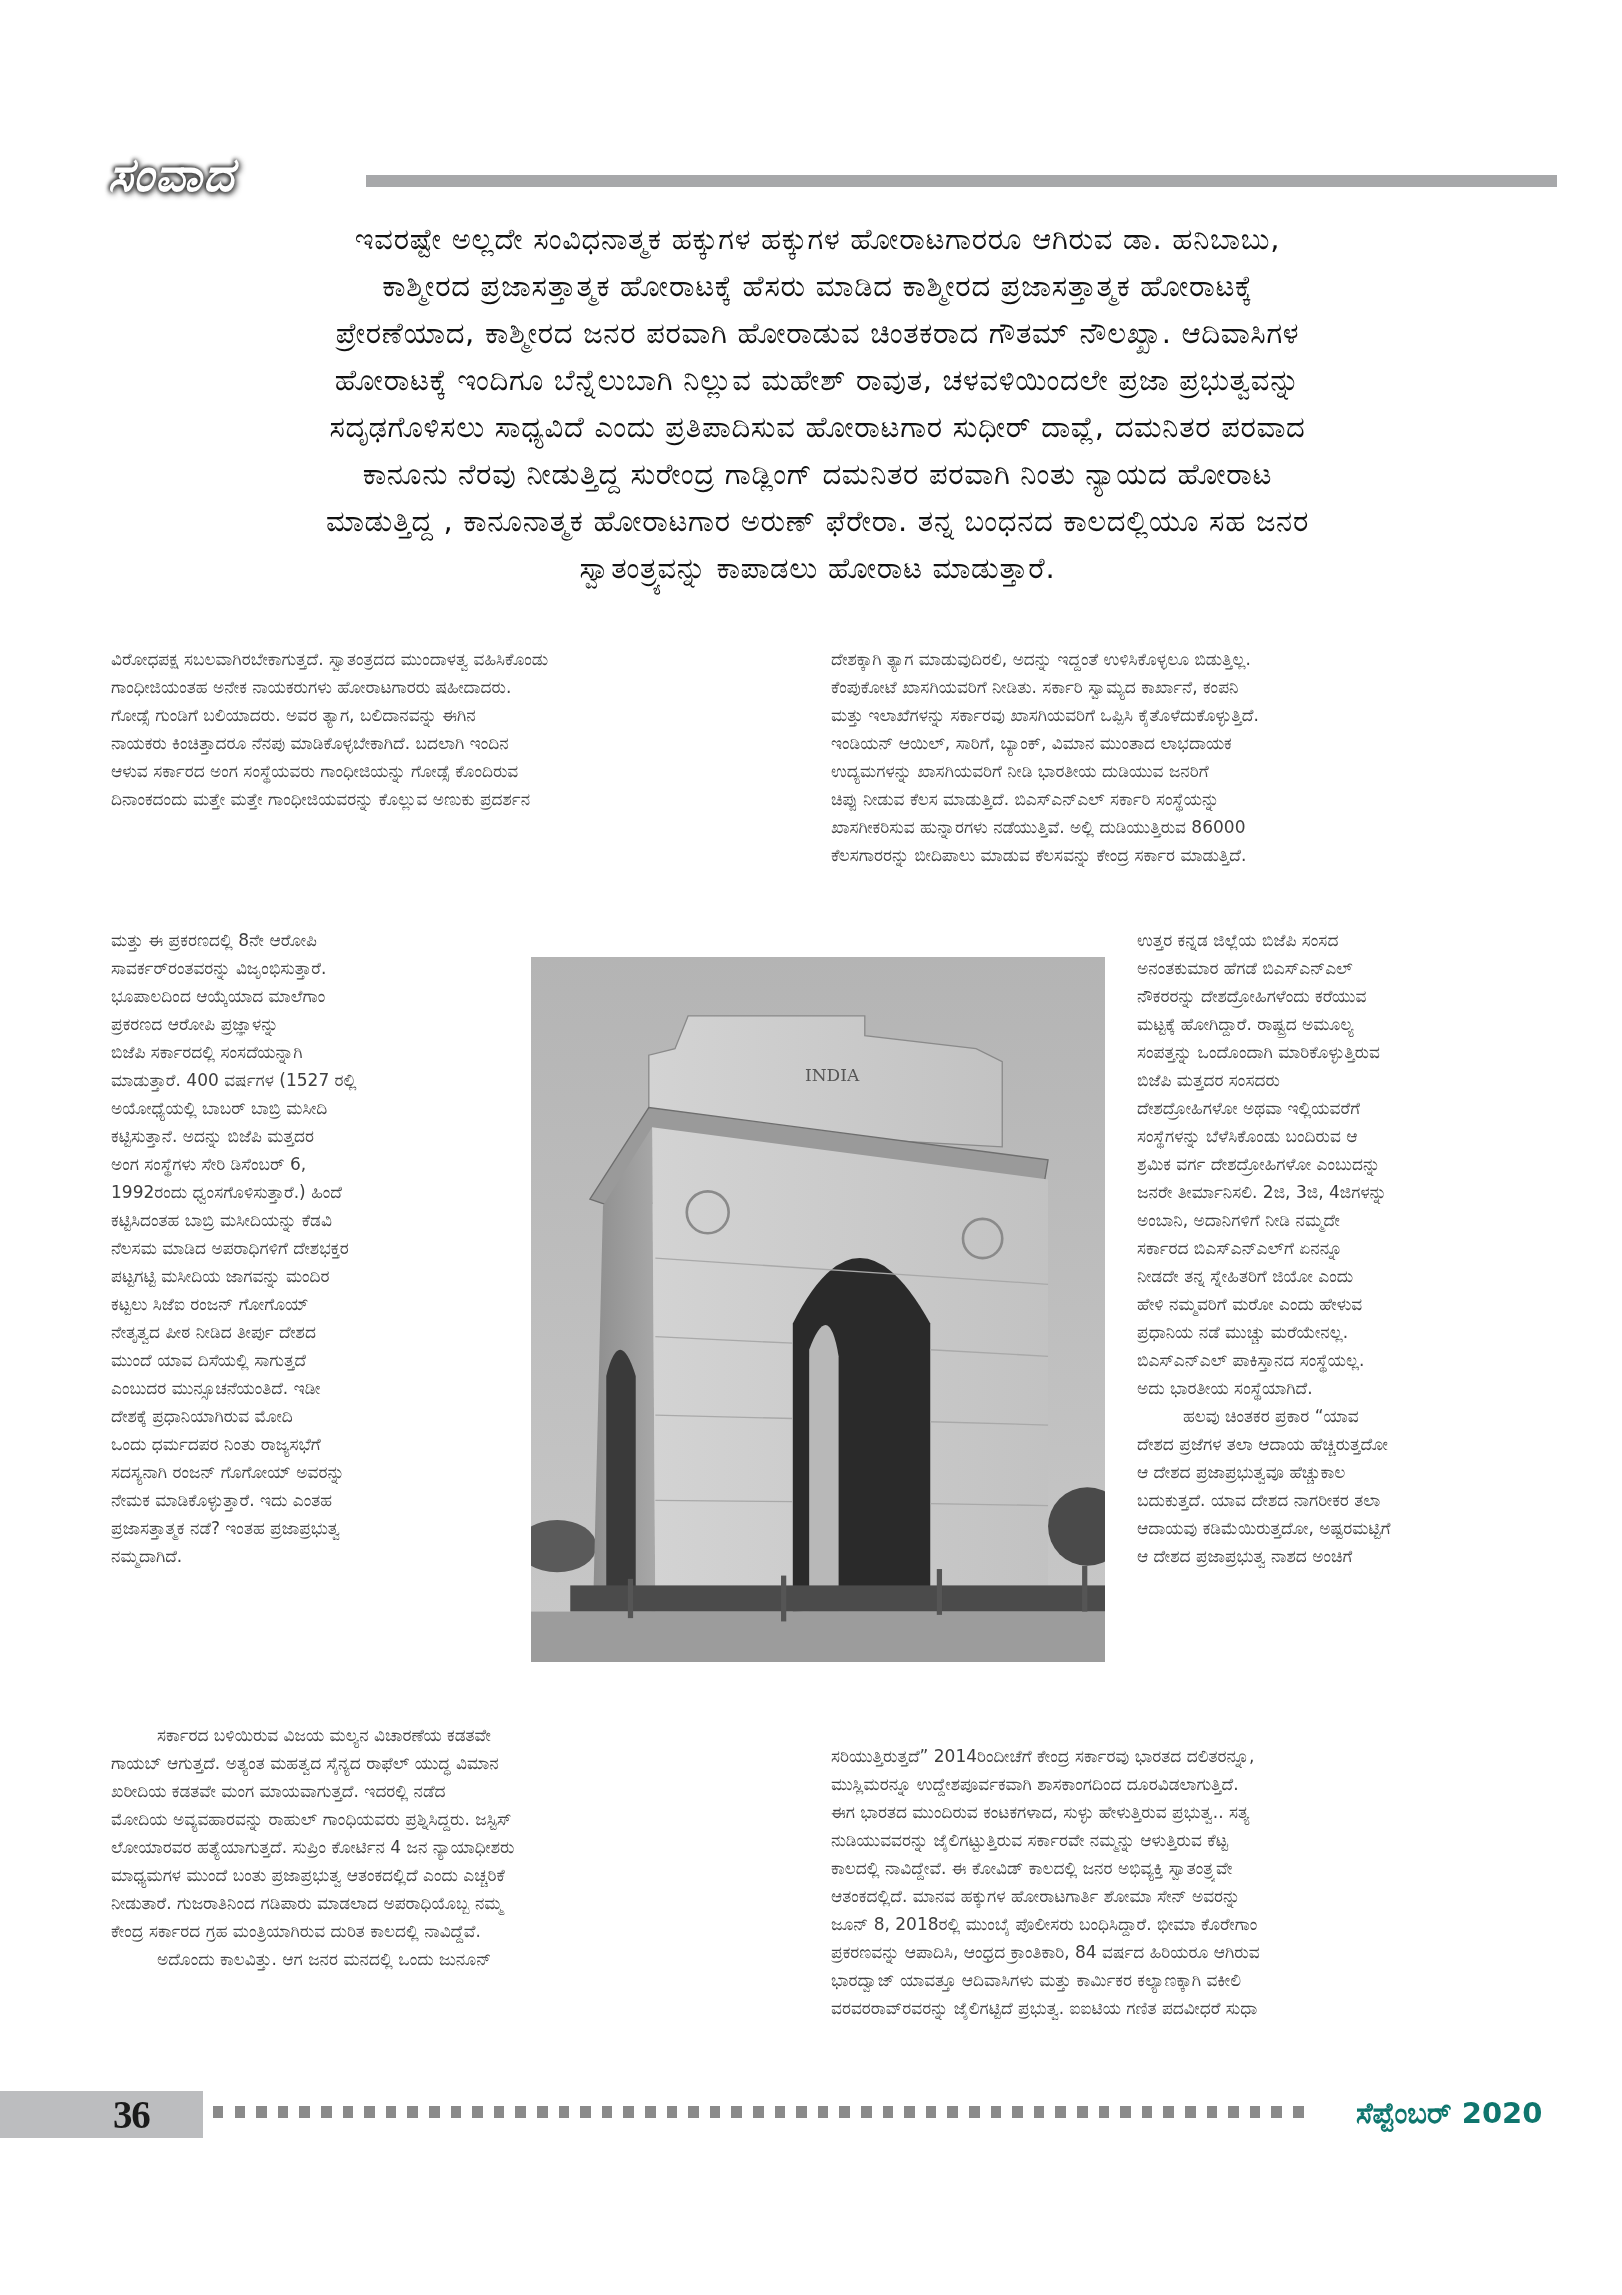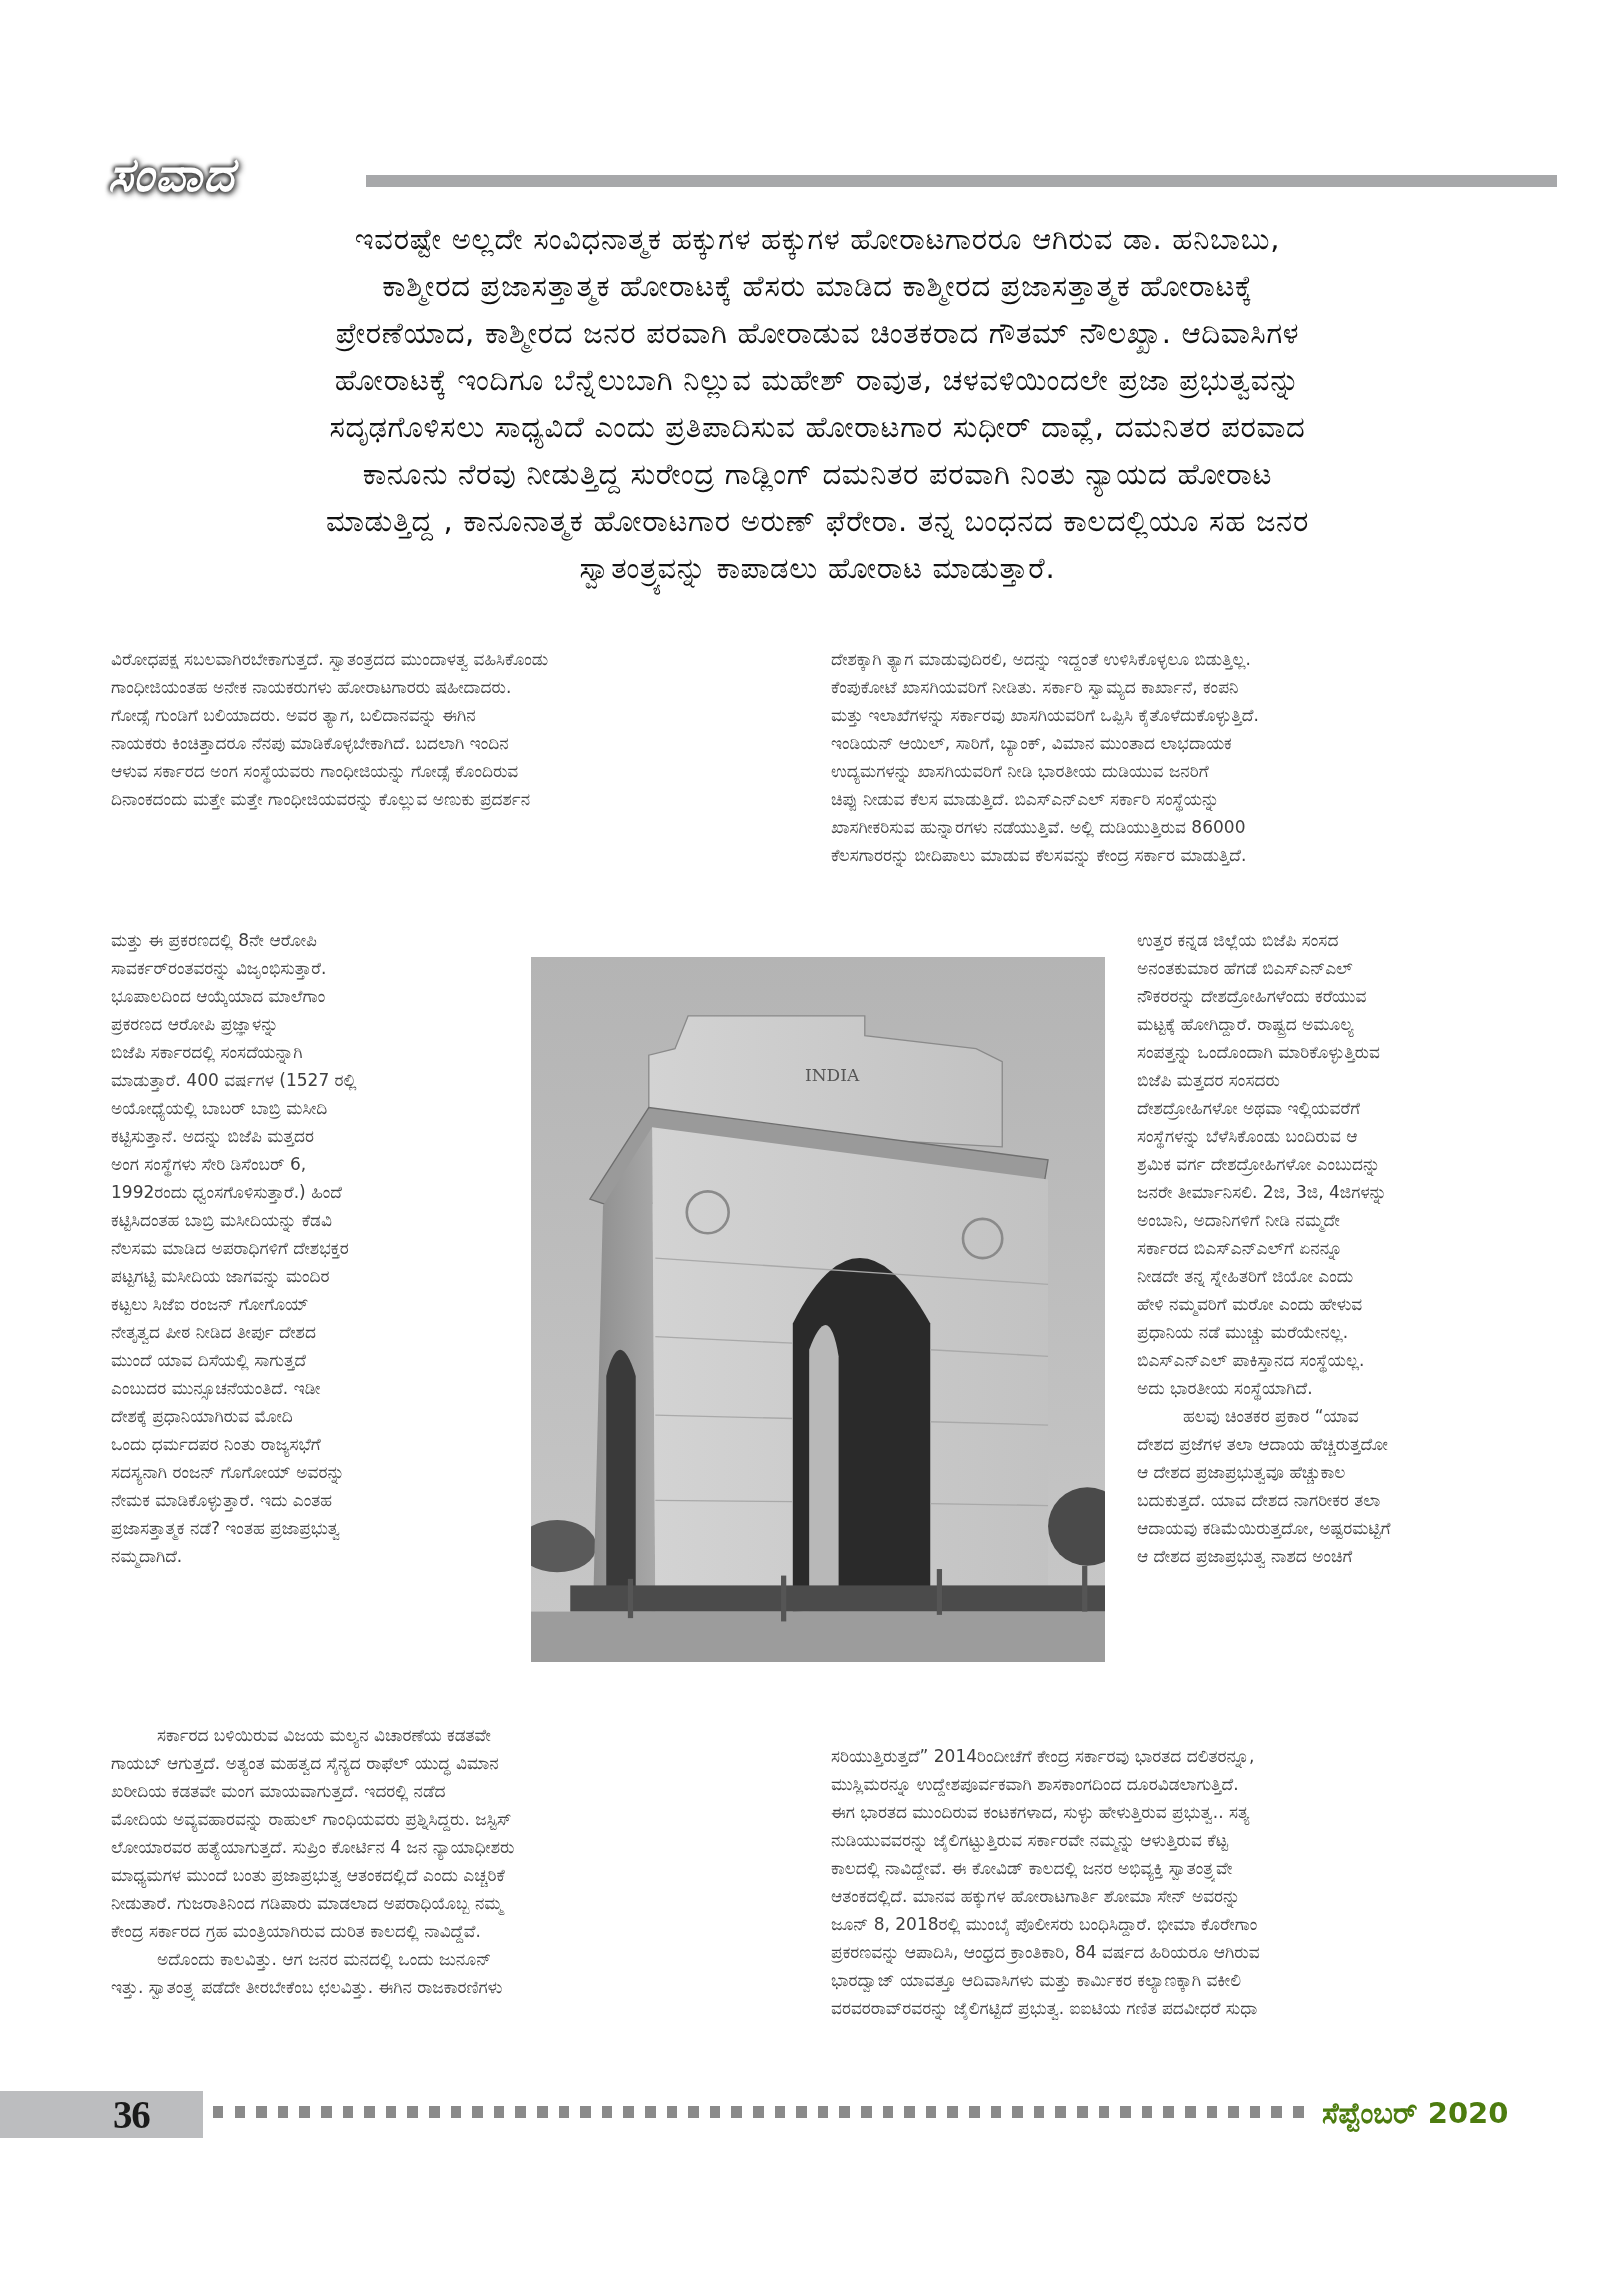--- a/index.html
+++ b/index.html
@@ -40,21 +40,21 @@
     background: linear-gradient(180deg, #b9b9b9 0%, #c4c4c4 60%, #a9a9a9 85%, #8f8f8f 100%);
     overflow: hidden;
   }
   .photo svg { width: 100%; height: 100%; display: block; }
 
   
   .footer-page-box { position: absolute; left: 0; top: 2091px; width: 203px; height: 47px; background: #bcbdbf; }
   .footer-page-num { position: absolute; left: 105px; top: 2091px; font-family: Liberation Serif, serif; font-weight: bold; font-size: 39px; line-height: 47px; color: #1a1a1a; letter-spacing: -1.3px; margin-left: 8px; }
   .footer-dots { position: absolute; left: 213px; top: 2106px; width: 1099px; height: 11.8px;
     background: repeating-linear-gradient(90deg, #8a8a8a 0 10.5px, transparent 10.5px 21.6px); }
-  .footer-issue { position: absolute; left: 1322px; top: 2094px; font-size: 29px; font-weight: bold; color: #4d7c0f; line-height: 39px; }
+  .footer-issue { position: absolute; left: 1356px; top: 2094px; font-size: 29px; font-weight: bold; color: #0f766e; line-height: 39px; }
 </style>
 </head>
 <body>
 
 <div class="masthead-logo">ಸಂವಾದ</div>
 <div class="masthead-bar"></div>
 
 <div class="intro">
   <span class="ln">ಇವರಷ್ಟೇ ಅಲ್ಲದೇ ಸಂವಿಧನಾತ್ಮಕ ಹಕ್ಕುಗಳ ಹಕ್ಕುಗಳ ಹೋರಾಟಗಾರರೂ ಆಗಿರುವ ಡಾ. ಹನಿಬಾಬು,</span>
   <span class="ln">ಕಾಶ್ಮೀರದ ಪ್ರಜಾಸತ್ತಾತ್ಮಕ ಹೋರಾಟಕ್ಕೆ ಹೆಸರು ಮಾಡಿದ ಕಾಶ್ಮೀರದ ಪ್ರಜಾಸತ್ತಾತ್ಮಕ ಹೋರಾಟಕ್ಕೆ</span>
@@ -104,21 +104,20 @@
 <div class="col col-left-bottom">
   <span class="ln ind">ಸರ್ಕಾರದ ಬಳಿಯಿರುವ ವಿಜಯ ಮಲ್ಯನ ವಿಚಾರಣೆಯ ಕಡತವೇ</span>
   <span class="ln">ಗಾಯಬ್ ಆಗುತ್ತದೆ. ಅತ್ಯಂತ ಮಹತ್ವದ ಸೈನ್ಯದ ರಾಫೆಲ್ ಯುದ್ಧ ವಿಮಾನ</span>
   <span class="ln">ಖರೀದಿಯ ಕಡತವೇ ಮಂಗ ಮಾಯವಾಗುತ್ತದೆ. ಇದರಲ್ಲಿ ನಡೆದ</span>
   <span class="ln">ಮೋದಿಯ ಅವ್ಯವಹಾರವನ್ನು ರಾಹುಲ್ ಗಾಂಧಿಯವರು ಪ್ರಶ್ನಿಸಿದ್ದರು. ಜಸ್ಟಿಸ್</span>
   <span class="ln">ಲೋಯಾರವರ ಹತ್ಯೆಯಾಗುತ್ತದೆ. ಸುಪ್ರಿಂ ಕೋರ್ಟಿನ 4 ಜನ ನ್ಯಾಯಾಧೀಶರು</span>
   <span class="ln">ಮಾಧ್ಯಮಗಳ ಮುಂದೆ ಬಂತು ಪ್ರಜಾಪ್ರಭುತ್ವ ಆತಂಕದಲ್ಲಿದೆ ಎಂದು ಎಚ್ಚರಿಕೆ</span>
   <span class="ln">ನೀಡುತಾರೆ. ಗುಜರಾತಿನಿಂದ ಗಡಿಪಾರು ಮಾಡಲಾದ ಅಪರಾಧಿಯೊಬ್ಬ ನಮ್ಮ</span>
   <span class="ln">ಕೇಂದ್ರ ಸರ್ಕಾರದ ಗ್ರಹ ಮಂತ್ರಿಯಾಗಿರುವ ದುರಿತ ಕಾಲದಲ್ಲಿ ನಾವಿದ್ದೆವೆ.</span>
   <span class="ln ind">ಅದೊಂದು ಕಾಲವಿತ್ತು. ಆಗ ಜನರ ಮನದಲ್ಲಿ ಒಂದು ಜುನೂನ್</span>
-  <span class="ln">ಇತ್ತು. ಸ್ವಾತಂತ್ರ್ಯ ಪಡೆದೇ ತೀರಬೇಕೆಂಬ ಛಲವಿತ್ತು. ಈಗಿನ ರಾಜಕಾರಣಿಗಳು</span>
 </div>
 
 <div class="col col-right-top">
   <span class="ln">ದೇಶಕ್ಕಾಗಿ ತ್ಯಾಗ ಮಾಡುವುದಿರಲಿ, ಅದನ್ನು ಇದ್ದಂತೆ ಉಳಿಸಿಕೊಳ್ಳಲೂ ಬಿಡುತ್ತಿಲ್ಲ.</span>
   <span class="ln">ಕೆಂಪುಕೋಟೆ ಖಾಸಗಿಯವರಿಗೆ ನೀಡಿತು. ಸರ್ಕಾರಿ ಸ್ವಾಮ್ಯದ ಕಾರ್ಖಾನೆ, ಕಂಪನಿ</span>
   <span class="ln">ಮತ್ತು ಇಲಾಖೆಗಳನ್ನು ಸರ್ಕಾರವು ಖಾಸಗಿಯವರಿಗೆ ಒಪ್ಪಿಸಿ ಕೈತೊಳೆದುಕೊಳ್ಳುತ್ತಿದೆ.</span>
   <span class="ln">ಇಂಡಿಯನ್ ಆಯಿಲ್, ಸಾರಿಗೆ, ಬ್ಯಾಂಕ್, ವಿಮಾನ ಮುಂತಾದ ಲಾಭದಾಯಕ</span>
   <span class="ln">ಉದ್ಯಮಗಳನ್ನು ಖಾಸಗಿಯವರಿಗೆ ನೀಡಿ ಭಾರತೀಯ ದುಡಿಯುವ ಜನರಿಗೆ</span>
   <span class="ln">ಚಿಪ್ಪು ನೀಡುವ ಕೆಲಸ ಮಾಡುತ್ತಿದೆ. ಬಿಎಸ್‌ಎನ್‌ಎಲ್ ಸರ್ಕಾರಿ ಸಂಸ್ಥೆಯನ್ನು</span>
   <span class="ln">ಖಾಸಗೀಕರಿಸುವ ಹುನ್ನಾರಗಳು ನಡೆಯುತ್ತಿವೆ. ಅಲ್ಲಿ ದುಡಿಯುತ್ತಿರುವ 86000</span>

